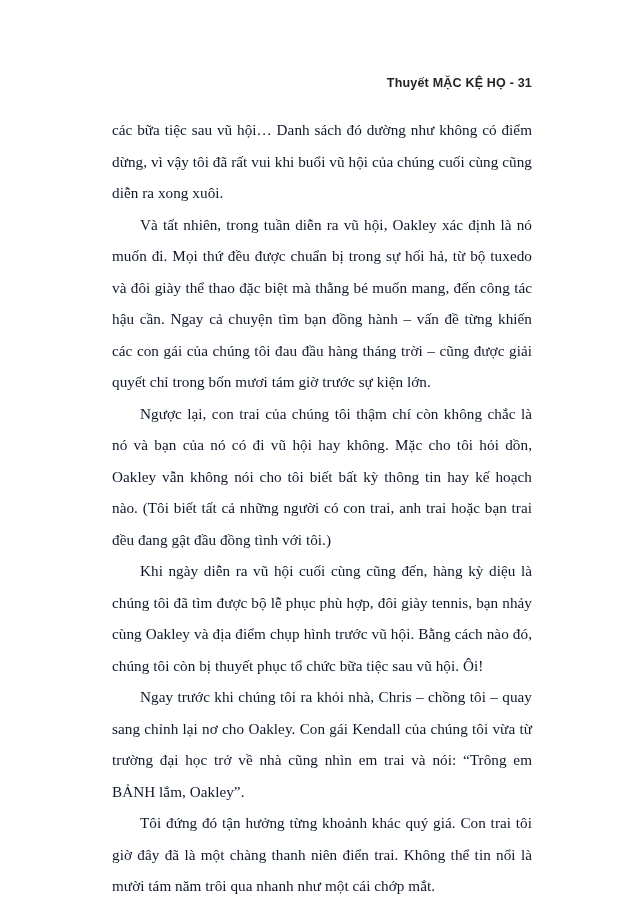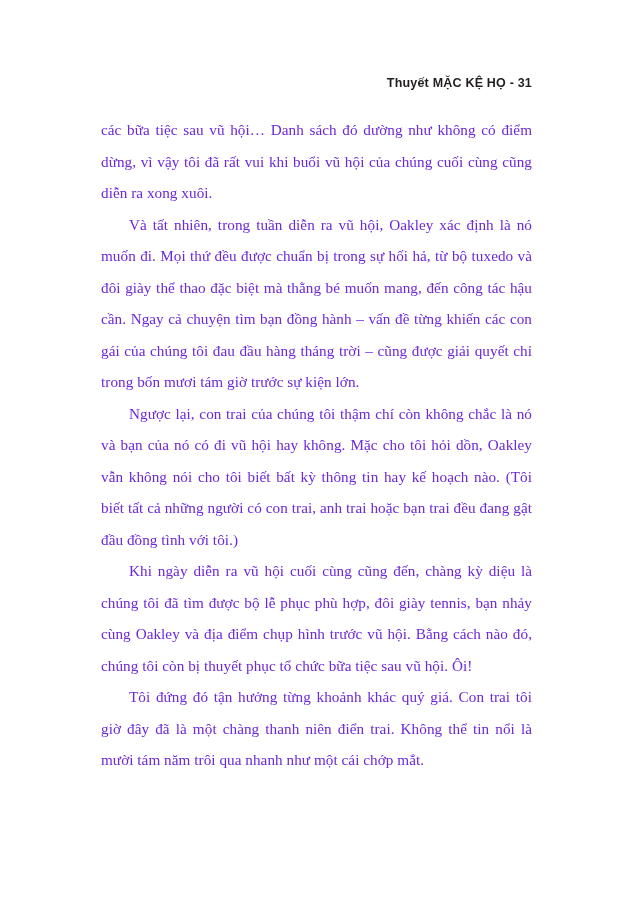--- a/index.html
+++ b/index.html
@@ -32,40 +32,41 @@
     color: #231f20;
     white-space: nowrap;
   }
   .body-text {
     position: absolute;
     top: 114px;
     left: 100px;
     width: 432px;
   }
   .body-text p {
-    margin: 0 0 0 1px;
+    margin: 0 0 0 12px;
     font-size: 15.2px;
     line-height: 31.5px;
     text-align: justify;
     text-justify: inter-word;
-    color: #6d28d9;
+    color: #0f172a;
     letter-spacing: 0.05px;
   }
   .body-text p.indent {
     text-indent: 28px;
   }
 </style>
 </head>
 <body>
 
 <div class="page">
 
   <div class="running-head">Thuyết MẶC KỆ HỌ - 31</div>
 
   <div class="body-text">
     <p>các bữa tiệc sau vũ hội… Danh sách đó dường như không có điểm dừng, vì vậy tôi đã rất vui khi buổi vũ hội của chúng cuối cùng cũng diễn ra xong xuôi.</p>
     <p class="indent">Và tất nhiên, trong tuần diễn ra vũ hội, Oakley xác định là nó muốn đi. Mọi thứ đều được chuẩn bị trong sự hối hả, từ bộ tuxedo và đôi giày thể thao đặc biệt mà thằng bé muốn mang, đến công tác hậu cần. Ngay cả chuyện tìm bạn đồng hành – vấn đề từng khiến các con gái của chúng tôi đau đầu hàng tháng trời – cũng được giải quyết chỉ trong bốn mươi tám giờ trước sự kiện lớn.</p>
     <p class="indent">Ngược lại, con trai của chúng tôi thậm chí còn không chắc là nó và bạn của nó có đi vũ hội hay không. Mặc cho tôi hỏi dồn, Oakley vẫn không nói cho tôi biết bất kỳ thông tin hay kế hoạch nào. (Tôi biết tất cả những người có con trai, anh trai hoặc bạn trai đều đang gật đầu đồng tình với tôi.)</p>
-    <p class="indent">Khi ngày diễn ra vũ hội cuối cùng cũng đến, chàng kỳ diệu là chúng tôi đã tìm được bộ lễ phục phù hợp, đôi giày tennis, bạn nhảy cùng Oakley và địa điểm chụp hình trước vũ hội. Bằng cách nào đó, chúng tôi còn bị thuyết phục tổ chức bữa tiệc sau vũ hội. Ôi!</p>
+    <p class="indent">Khi ngày diễn ra vũ hội cuối cùng cũng đến, hàng kỳ diệu là chúng tôi đã tìm được bộ lễ phục phù hợp, đôi giày tennis, bạn nhảy cùng Oakley và địa điểm chụp hình trước vũ hội. Bằng cách nào đó, chúng tôi còn bị thuyết phục tổ chức bữa tiệc sau vũ hội. Ôi!</p>
+    <p class="indent">Ngay trước khi chúng tôi ra khỏi nhà, Chris – chồng tôi – quay sang chỉnh lại nơ cho Oakley. Con gái Kendall của chúng tôi vừa từ trường đại học trở về nhà cũng nhìn em trai và nói: “Trông em BẢNH lắm, Oakley”.</p>
     <p class="indent">Tôi đứng đó tận hưởng từng khoảnh khác quý giá. Con trai tôi giờ đây đã là một chàng thanh niên điển trai. Không thể tin nổi là mười tám năm trôi qua nhanh như một cái chớp mắt.</p>
   </div>
 
 </div>
 
 </body></html>

